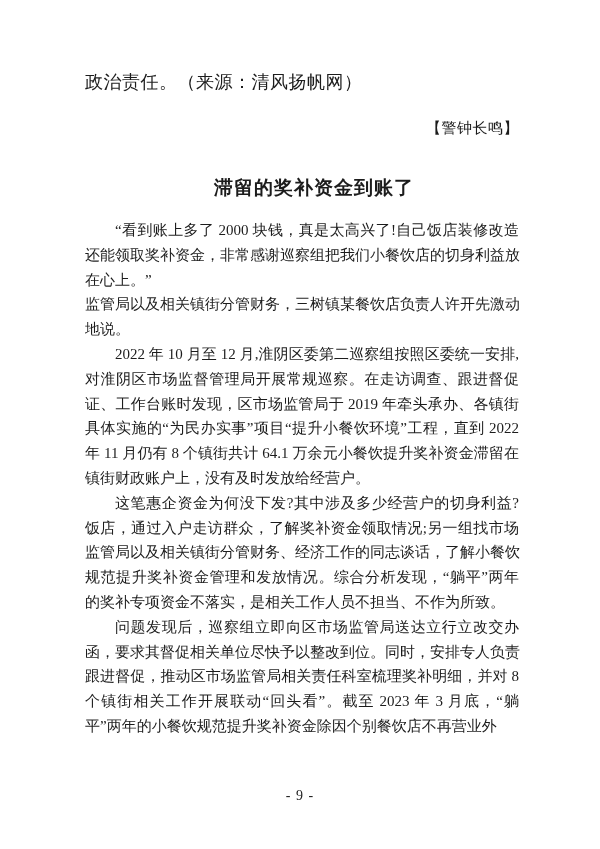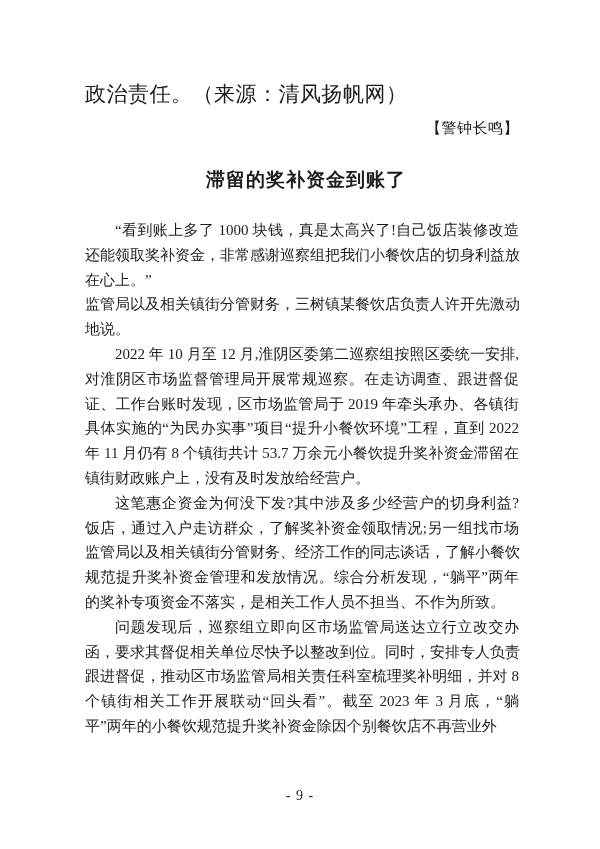--- a/index.html
+++ b/index.html
@@ -19,35 +19,35 @@
     position: absolute;
     inset: 0;
     background: #ffffff;
   }
   .textcol {
     position: absolute;
     left: 85px;
     width: 434px;
   }
   .header-line {
-    top: 84px;
-    font-size: 21px;
+    top: 72px;
+    font-size: 18px;
     line-height: 20px;
     letter-spacing: 0.5px;
   }
   .section-label {
     top: 118px;
     font-size: 15px;
     line-height: 20px;
     letter-spacing: 0.5px;
     text-align: right;
   }
   .article-title {
     top: 162px;
-    margin: 4px;
+    margin: 12px;
     font-size: 19px;
     line-height: 28px;
     font-weight: bold;
     text-align: center;
     letter-spacing: 1px;
   }
   .doc-body {
     top: 218px;
   }
   .paragraph {
@@ -86,34 +86,34 @@
 <div class="page">
 
   <div class="textcol header-line">政治责任。（来源：清风扬帆网）</div>
 
   <div class="textcol section-label">【警钟长鸣】</div>
 
   <h1 class="textcol article-title">滞留的奖补资金到账了</h1>
 
   <div class="textcol doc-body">
       <div class="paragraph">
-        <div class="line indent">“看到账上多了 1000 块钱，真是太高兴了!自己饭店装修改造</div>
+        <div class="line indent">“看到账上多了 2000 块钱，真是太高兴了!自己饭店装修改造</div>
         <div class="line">还能领取奖补资金，非常感谢巡察组把我们小餐饮店的切身利益放</div>
         <div class="line short">在心上。”</div>
       </div>
       <div class="paragraph">
         <div class="line">监管局以及相关镇街分管财务，三树镇某餐饮店负责人许开先激动</div>
         <div class="line short">地说。</div>
       </div>
       <div class="paragraph">
         <div class="line indent">2022 年 10 月至 12 月,淮阴区委第二巡察组按照区委统一安排,</div>
         <div class="line">对淮阴区市场监督管理局开展常规巡察。在走访调查、跟进督促</div>
         <div class="line">证、工作台账时发现，区市场监管局于 2019 年牵头承办、各镇街</div>
         <div class="line">具体实施的“为民办实事”项目“提升小餐饮环境”工程，直到 2022</div>
-        <div class="line">年 11 月仍有 8 个镇街共计 53.7 万余元小餐饮提升奖补资金滞留在</div>
+        <div class="line">年 11 月仍有 8 个镇街共计 64.1 万余元小餐饮提升奖补资金滞留在</div>
         <div class="line short">镇街财政账户上，没有及时发放给经营户。</div>
       </div>
       <div class="paragraph">
         <div class="line indent">这笔惠企资金为何没下发?其中涉及多少经营户的切身利益?</div>
         <div class="line">饭店，通过入户走访群众，了解奖补资金领取情况;另一组找市场</div>
         <div class="line">监管局以及相关镇街分管财务、经济工作的同志谈话，了解小餐饮</div>
         <div class="line">规范提升奖补资金管理和发放情况。综合分析发现，“躺平”两年</div>
         <div class="line short">的奖补专项资金不落实，是相关工作人员不担当、不作为所致。</div>
       </div>
       <div class="paragraph">

